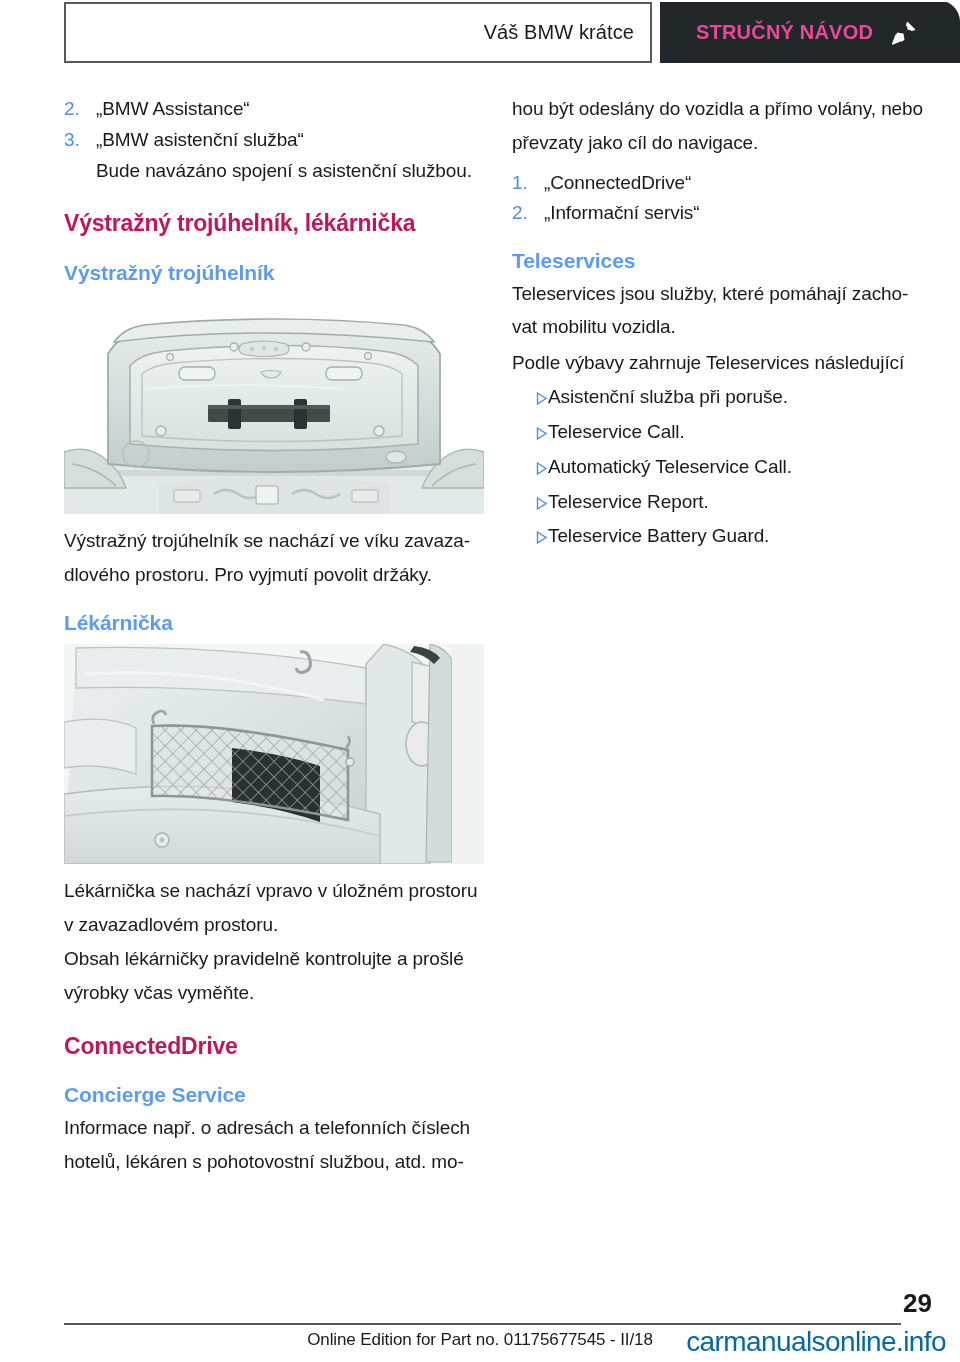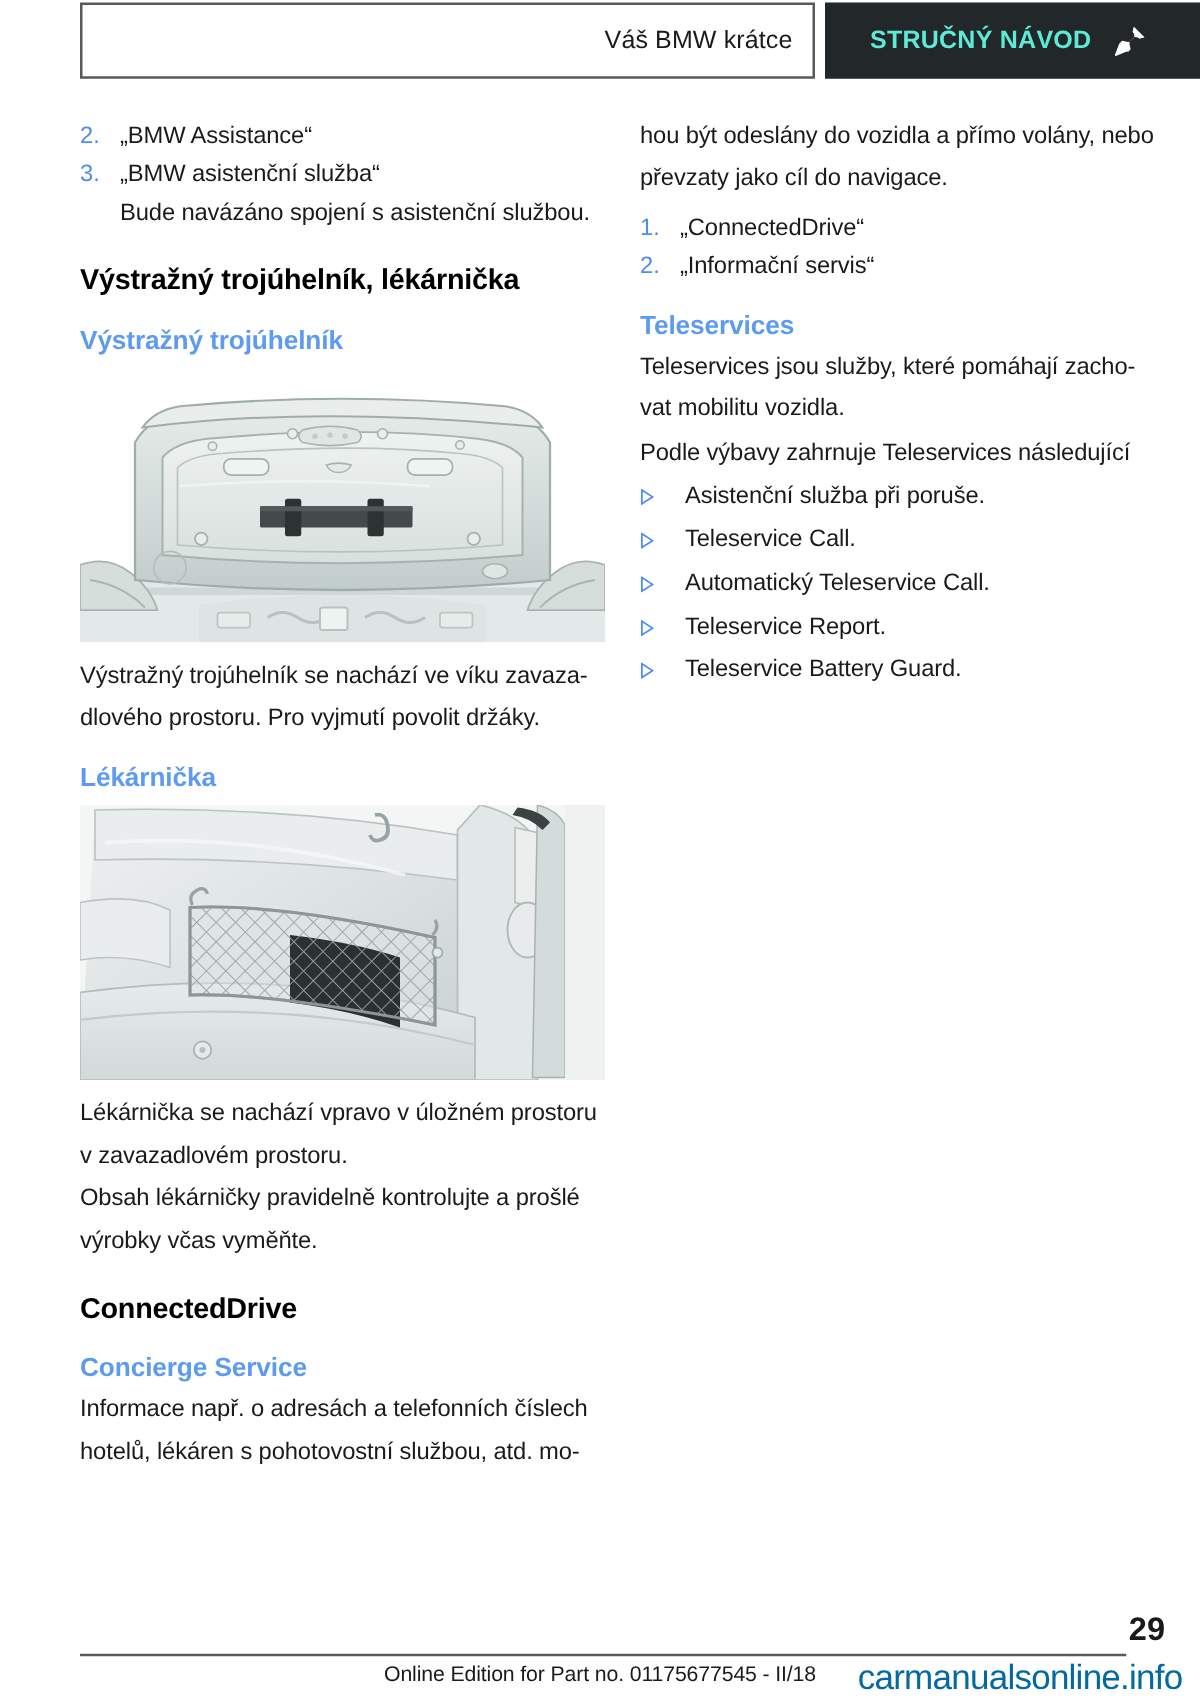--- a/index.html
+++ b/index.html
@@ -10,20 +10,21 @@
     background: #ffffff;
     font-family: "Liberation Sans", sans-serif;
   }
 
   .page {
     position: relative;
     width: 960px;
     height: 1362px;
     overflow: hidden;
     background: #ffffff;
+    border-radius: 22px;
   }
 
   
   .header {
     position: absolute;
     left: 0; top: 0;
     width: 960px;
     height: 70px;
   }
   .header-box {
@@ -53,21 +54,21 @@
     height: 61px;
     background: #22282a;
     display: flex;
     align-items: center;
     justify-content: flex-start;
     padding-left: 36px;
   }
   .header-tab-label {
     font-size: 20px;
     font-weight: bold;
-    color: #5eead4;
+    color: #ec4899;
     letter-spacing: 0.2px;
     white-space: nowrap;
   }
   .pin-icon {
     margin-left: 18px;
     width: 26px;
     height: 26px;
     display: inline-block;
     flex: 0 0 auto;
   }
@@ -76,21 +77,21 @@
   .col {
     position: absolute;
     top: 96px;
     width: 420px;
   }
   .col-left  { left: 64px; }
   .col-right { left: 512px; }
 
   
   .h1 {
-    color: #000000;
+    color: #be185d;
     font-size: 23px;
     font-weight: bold;
     line-height: 1.25;
     margin-top: 26px;
     margin-bottom: 6px;
     letter-spacing: -0.2px;
   }
   .h2 {
     color: #5d9bf0;
     font-size: 21px;
@@ -136,20 +137,21 @@
     margin-top: 3px;
     letter-spacing: -0.1px;
   }
 
   
   .blist { margin: 4px 0 0 0; }
   .blist-item {
     display: flex;
     align-items: flex-start;
     margin-bottom: 9px;
+    text-align: right;
   }
   .tri-icon {
     flex: 0 0 36px;
     width: 36px;
     padding-top: 7px;
     display: block;
   }
   .blist-text {
     color: #1a1a1a;
     font-size: 19px;

